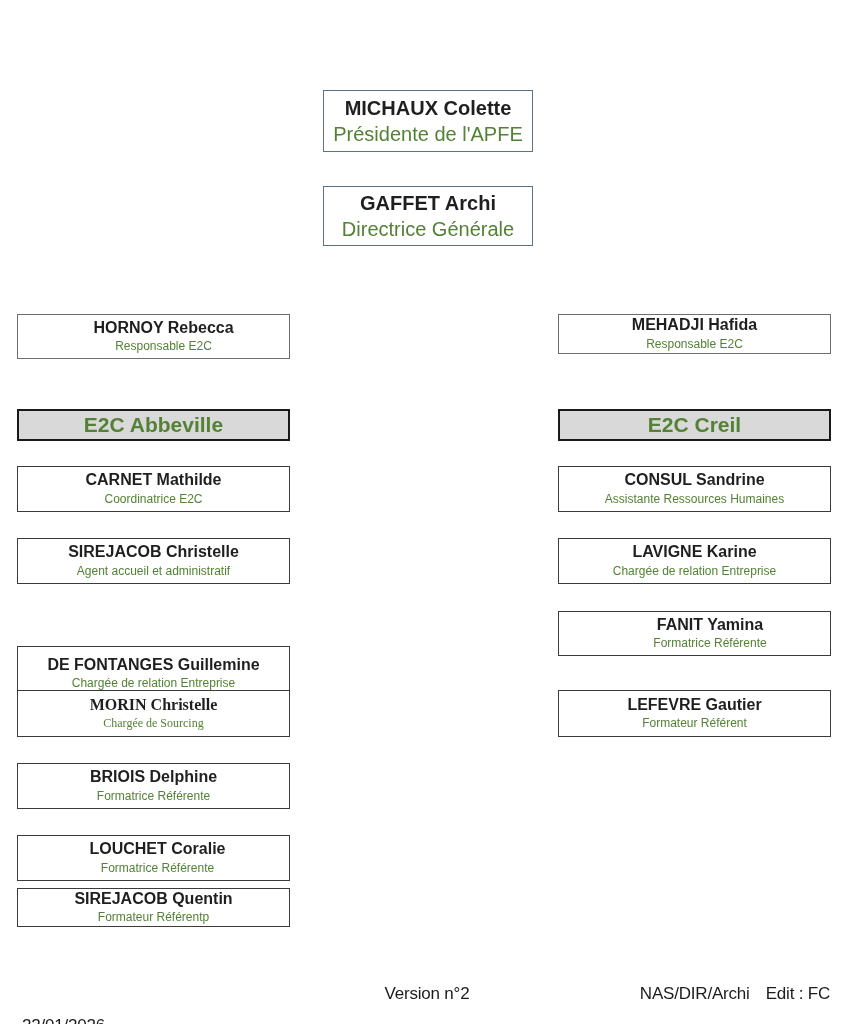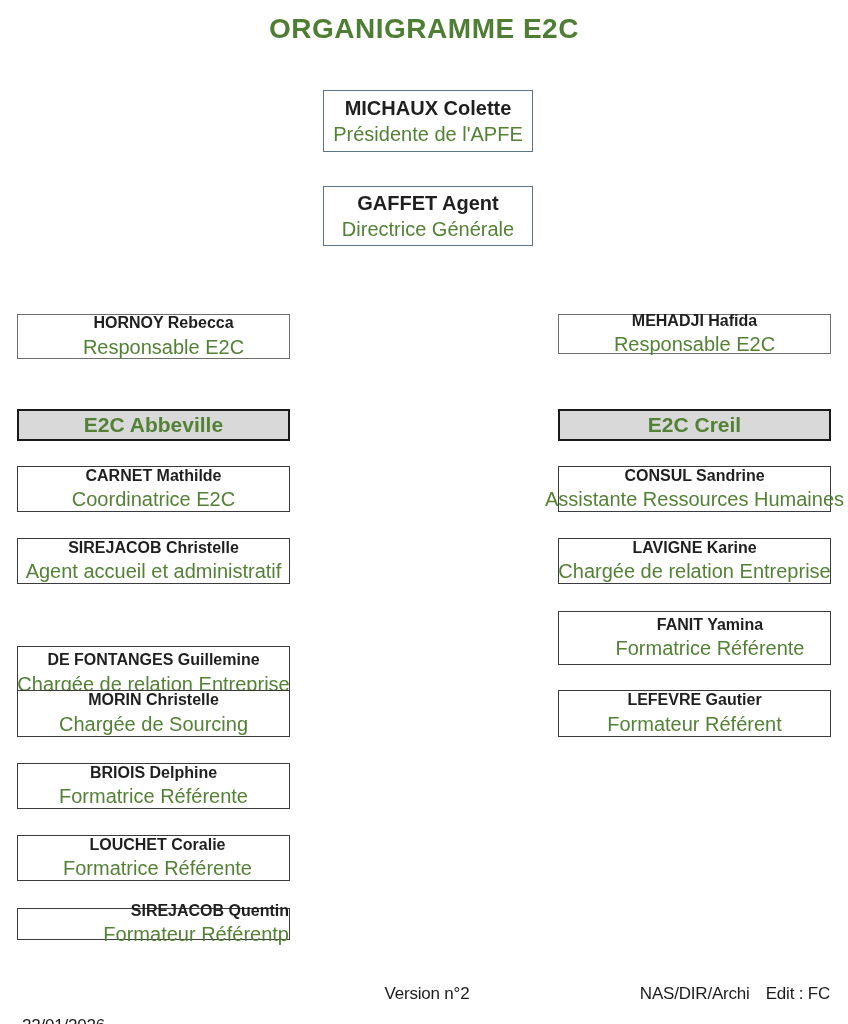--- a/index.html
+++ b/index.html
@@ -45,21 +45,21 @@
     text-align: center;
     line-height: 1.15;
   }
   .box .name {
     font-weight: bold;
     font-size: 16px;
     color: var(--text-dark);
     white-space: nowrap;
   }
   .box .role {
-    font-size: 20px;
+    font-size: 12px;
     color: var(--accent-green);
     white-space: nowrap;
   }
   .box.direction { border: 1px solid var(--direction-border); }
   .box.direction .name { font-size: 20px; }
   .box.direction .role { font-size: 20px; }
   .box.responsable { border: 1.5px solid var(--responsable-border); }
   .box.staff { border: 1.5px solid var(--staff-border); }
   .site-header {
     position: absolute;
@@ -89,28 +89,27 @@
 
   
   .col-left  { left: 17px;  width: 273px; }
   .col-right { left: 558px; width: 273px; }
 </style>
 </head>
 <body>
 
 <div class="page">
 
-  <div class="title">ORGANIGRAMME E2C</div>
 
   <div class="box direction" style="left:323px; top:90px; width:210px; height:62px;">
     <div class="name">MICHAUX Colette</div>
     <div class="role">Présidente de l'APFE</div>
   </div>
   <div class="box direction" style="left:323px; top:186px; width:210px; height:60px;">
-    <div class="name">GAFFET Agent</div>
+    <div class="name">GAFFET Archi</div>
     <div class="role">Directrice Générale</div>
   </div>
 
   <div class="box responsable col-left" style="top:314px; height:45px;padding-left:20px;">
     <div class="name">HORNOY Rebecca</div>
     <div class="role">Responsable E2C</div>
   </div>
   <div class="site-header col-left" style="top:409px; height:32px;">E2C Abbeville</div>
 
   <div class="box staff col-left" style="top:466px; height:46px;">
@@ -118,52 +117,52 @@
     <div class="role">Coordinatrice E2C</div>
   </div>
   <div class="box staff col-left" style="top:538px; height:46px;">
     <div class="name">SIREJACOB Christelle</div>
     <div class="role">Agent accueil et administratif</div>
   </div>
   <div class="box staff col-left" style="top:611px; height:55px;margin-top:35px;">
     <div class="name">DE FONTANGES Guillemine</div>
     <div class="role">Chargée de relation Entreprise</div>
   </div>
-  <div class="box staff col-left" style="top:690px; height:47px;">
+  <div class="box staff col-left" style="top:690px; height:47px;font-family:Liberation Serif, serif;">
     <div class="name">MORIN Christelle</div>
     <div class="role">Chargée de Sourcing</div>
   </div>
   <div class="box staff col-left" style="top:763px; height:46px;">
     <div class="name">BRIOIS Delphine</div>
     <div class="role">Formatrice Référente</div>
   </div>
   <div class="box staff col-left" style="top:835px; height:46px;padding-left:8px;">
     <div class="name">LOUCHET Coralie</div>
     <div class="role">Formatrice Référente</div>
   </div>
-  <div class="box staff col-left" style="top:908px; height:32px;align-items:flex-end;">
+  <div class="box staff col-left" style="top:888px; height:39px;">
     <div class="name">SIREJACOB Quentin</div>
     <div class="role">Formateur Référentp</div>
   </div>
 
   <div class="box responsable col-right" style="top:314px; height:40px;">
     <div class="name">MEHADJI Hafida</div>
     <div class="role">Responsable E2C</div>
   </div>
   <div class="site-header col-right" style="top:409px; height:32px;">E2C Creil</div>
 
   <div class="box staff col-right" style="top:466px; height:46px;">
     <div class="name">CONSUL Sandrine</div>
     <div class="role">Assistante Ressources Humaines</div>
   </div>
   <div class="box staff col-right" style="top:538px; height:46px;">
     <div class="name">LAVIGNE Karine</div>
     <div class="role">Chargée de relation Entreprise</div>
   </div>
-  <div class="box staff col-right" style="top:611px; height:54px;padding-left:31px;">
+  <div class="box staff col-right" style="top:611px; height:45px;padding-left:31px;">
     <div class="name">FANIT Yamina</div>
     <div class="role">Formatrice Référente</div>
   </div>
   <div class="box staff col-right" style="top:690px; height:47px;">
     <div class="name">LEFEVRE Gautier</div>
     <div class="role">Formateur Référent</div>
   </div>
 
   <div class="footer">
     <span class="f-date">22/01/2026</span>

